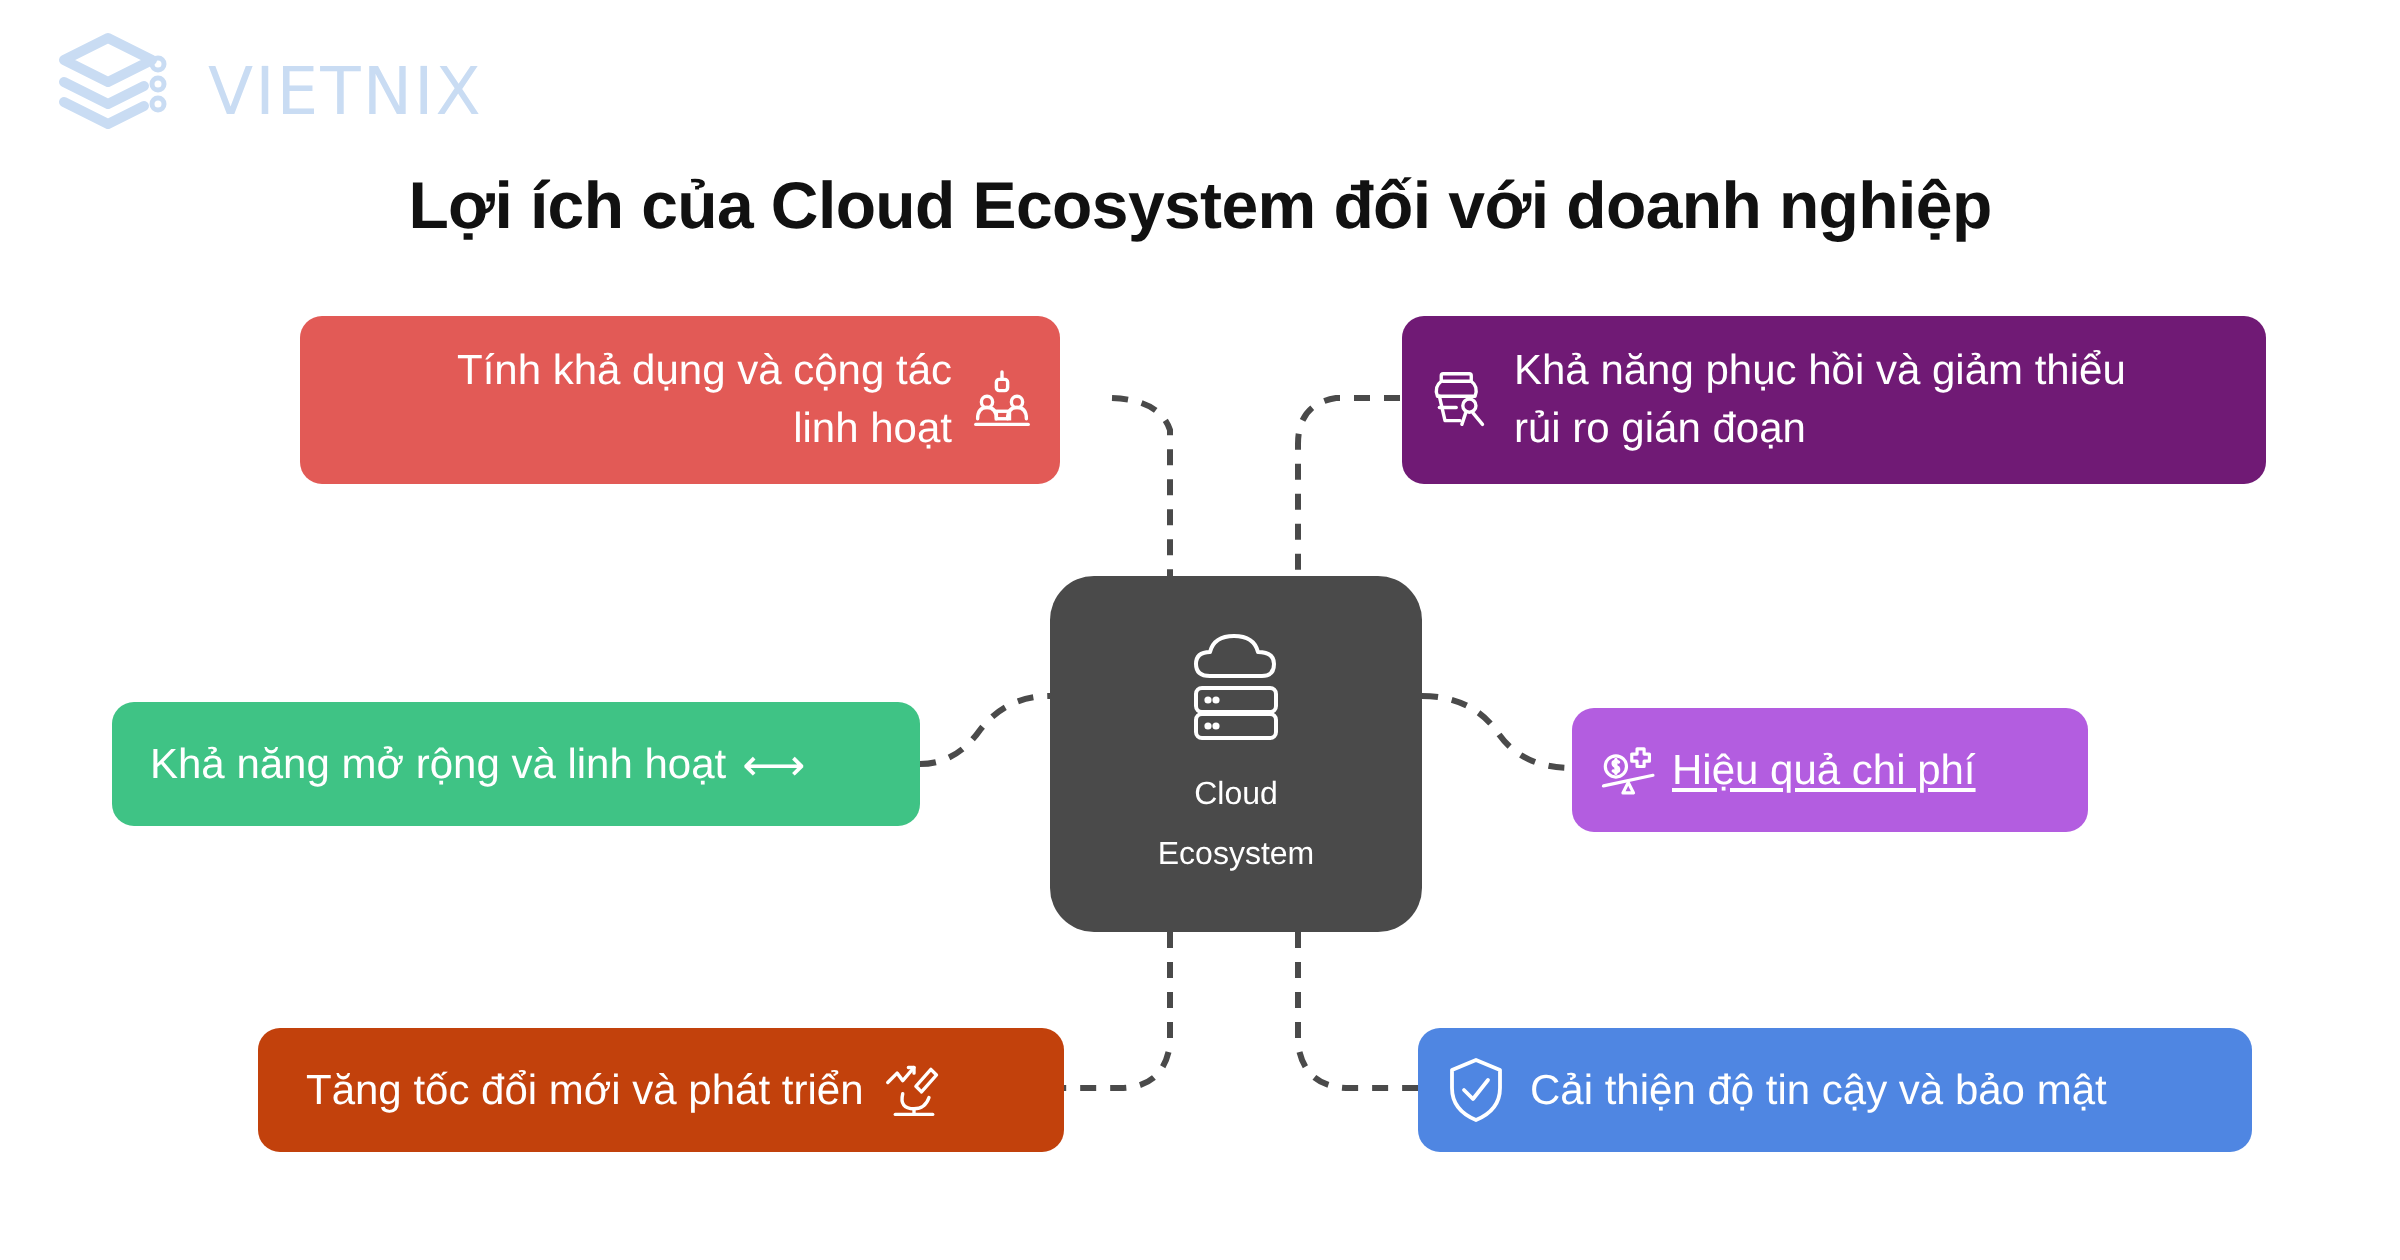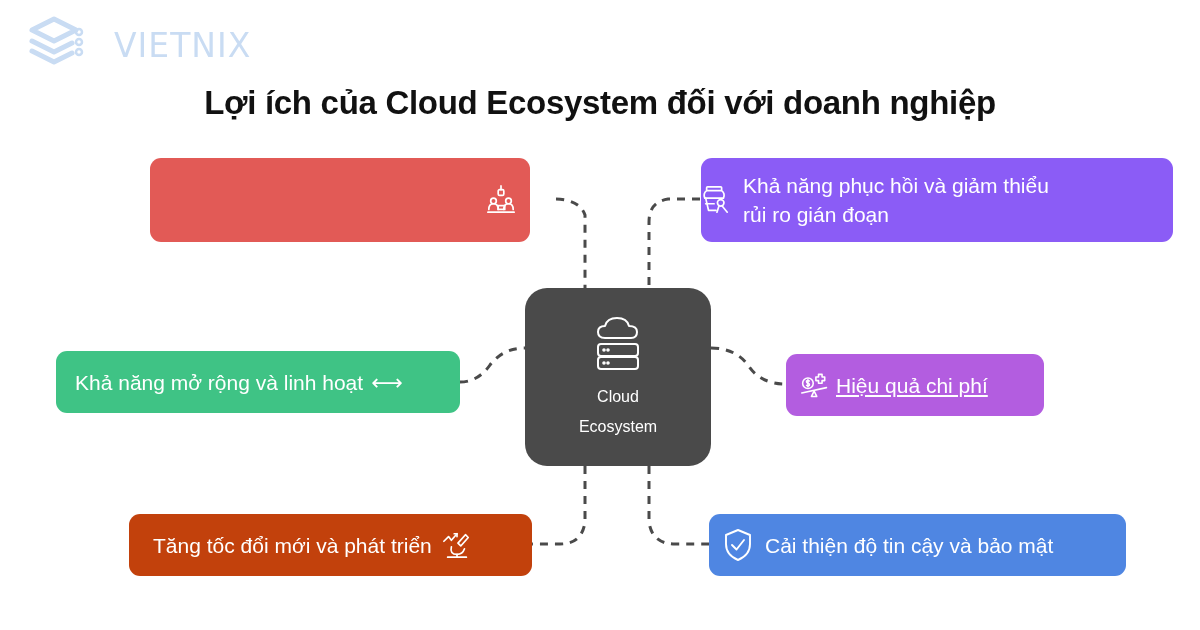--- a/index.html
+++ b/index.html
@@ -1,34 +1,34 @@
 <!DOCTYPE html>
 <html><head>
   <meta charset="utf-8">
   <style>
     * { margin: 0; padding: 0; box-sizing: border-box; }
     html, body { width: 1200px; height: 630px; background: #ffffff; overflow: hidden; }
     body { position: relative; font-family: "Liberation Sans", "DejaVu Sans", sans-serif; }
 
-    .logo { position: absolute; left: 26px; top: 14px; display: flex; align-items: center; gap: 26px; }
+    .logo { position: absolute; left: 26px; top: 14px; display: flex; align-items: center; gap: 16px; }
     .logo-text { font-size: 33px; font-weight: 400; letter-spacing: 1px; color: #c9dcf3; font-family: "DejaVu Sans", sans-serif; }
 
     .title { position: absolute; left: 0; top: 84px; width: 1200px; text-align: center;
       font-size: 33px; font-weight: 700; color: #111; letter-spacing: -0.3px; }
 
     .connectors { position: absolute; left: 0; top: 0; width: 1200px; height: 630px; pointer-events: none; }
 
     .card { position: absolute; border-radius: 11px; color: #fff; display: flex; align-items: center;
       font-size: 21px; line-height: 29px; }
     .card .txt { display: block; }
     .card .ico { width: 30px; height: 30px; flex: 0 0 auto; display: flex; align-items: center; justify-content: center; }
 
     .c-red    { left: 150px; top: 158px; width: 380px; height: 84px; background: #e25a56; justify-content: flex-end; padding-right: 14px; text-align: right; }
     .c-red .txt { margin-right: 10px; }
-    .c-green  { left: 701px; top: 158px; width: 472px; height: 84px; background: #8b5cf6; }
+    .c-green  { left: 701px; top: 158px; width: 432px; height: 84px; background: #701a75; padding-left: 14px; }
     .c-green .txt { margin-left: 12px; }
     .c-teal   { left: 56px; top: 351px; width: 404px; height: 62px; background: #3fc385; padding-left: 19px; }
     .c-purple { left: 786px; top: 354px; width: 258px; height: 62px; background: #b35de0; padding-left: 14px; text-decoration: underline; }
     .c-purple .txt { margin-left: 6px; }
     .c-yellow { left: 129px; top: 514px; width: 403px; height: 62px; background: #c2410c; padding-left: 24px; }
     .c-yellow .txt { margin-right: 10px; }
     .c-blue   { left: 709px; top: 514px; width: 417px; height: 62px; background: #4f86e2; padding-left: 14px; }
     .c-blue .txt { margin-left: 12px; }
 
     .arrow-glyph { margin-left: 8px; font-size: 22px; }
@@ -66,20 +66,24 @@
   <path d="M460 382 Q478 382 490 365 Q503 348 525 348"></path>
 
   <path d="M711 348 Q735 348 748 365 Q760 384 786 384"></path>
 
   <path d="M585 466 L585 522 Q582 544 560 544 L532 544"></path>
 
   <path d="M649 466 L649 522 Q652 544 675 544 L709 544"></path>
 </svg>
 
 <div class="card c-red">
+  <span class="txt">
+    <span>Tính khả dụng và cộng tác</span><br>
+    <span>linh hoạt</span>
+  </span>
   <span class="ico">
     <svg width="32" height="34" viewBox="0 0 32 34" fill="none" stroke="#fff" stroke-width="1.8" stroke-linecap="round">
       <rect x="13" y="6" width="6" height="6" rx="1.5"></rect>
       <line x1="16" y1="2" x2="16" y2="6"></line>
       <circle cx="8" cy="18" r="3"></circle>
       <circle cx="24" cy="18" r="3"></circle>
       <path d="M3 27 Q3 21 8 21 Q13 21 13 27"></path>
       <path d="M19 27 Q19 21 24 21 Q29 21 29 27"></path>
       <rect x="13" y="23" width="7" height="4"></rect>
       <line x1="2" y1="30" x2="30" y2="30"></line>

